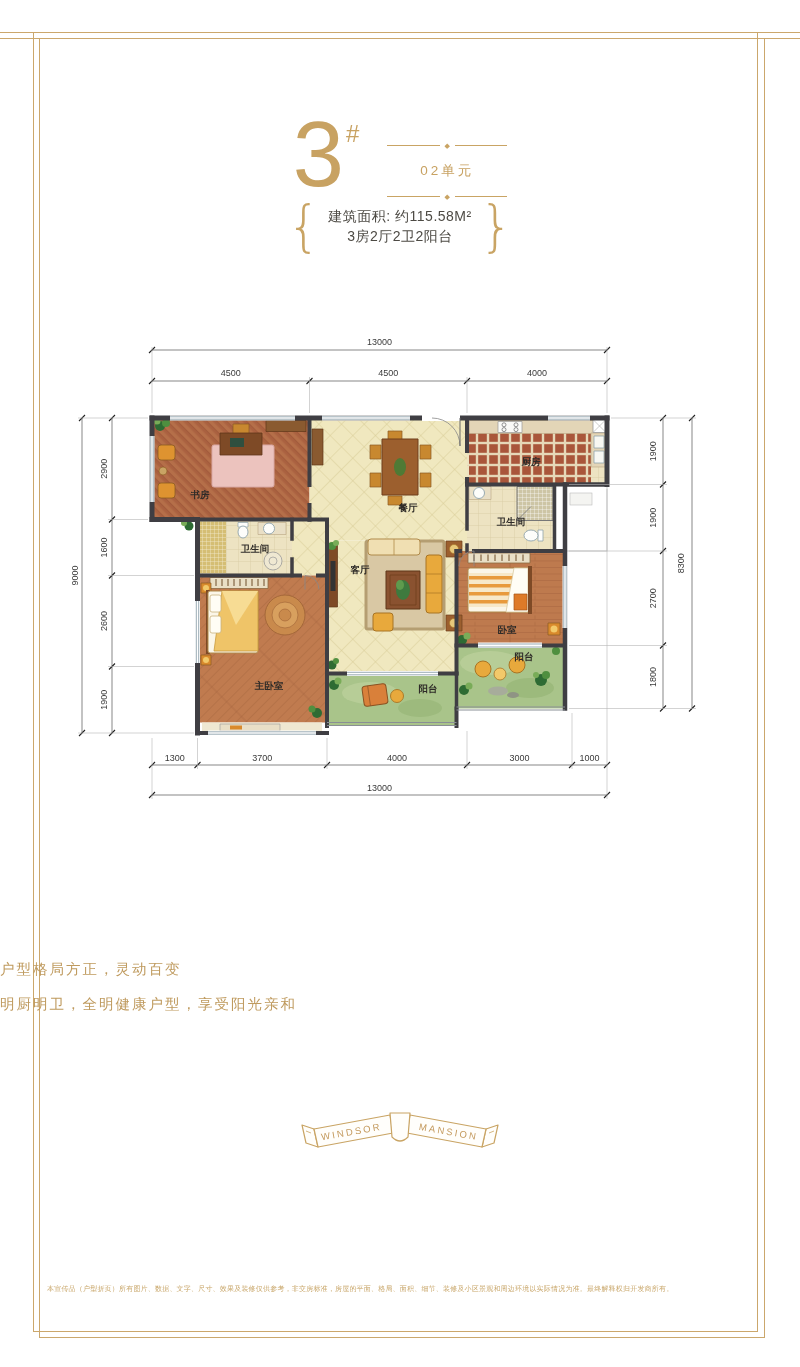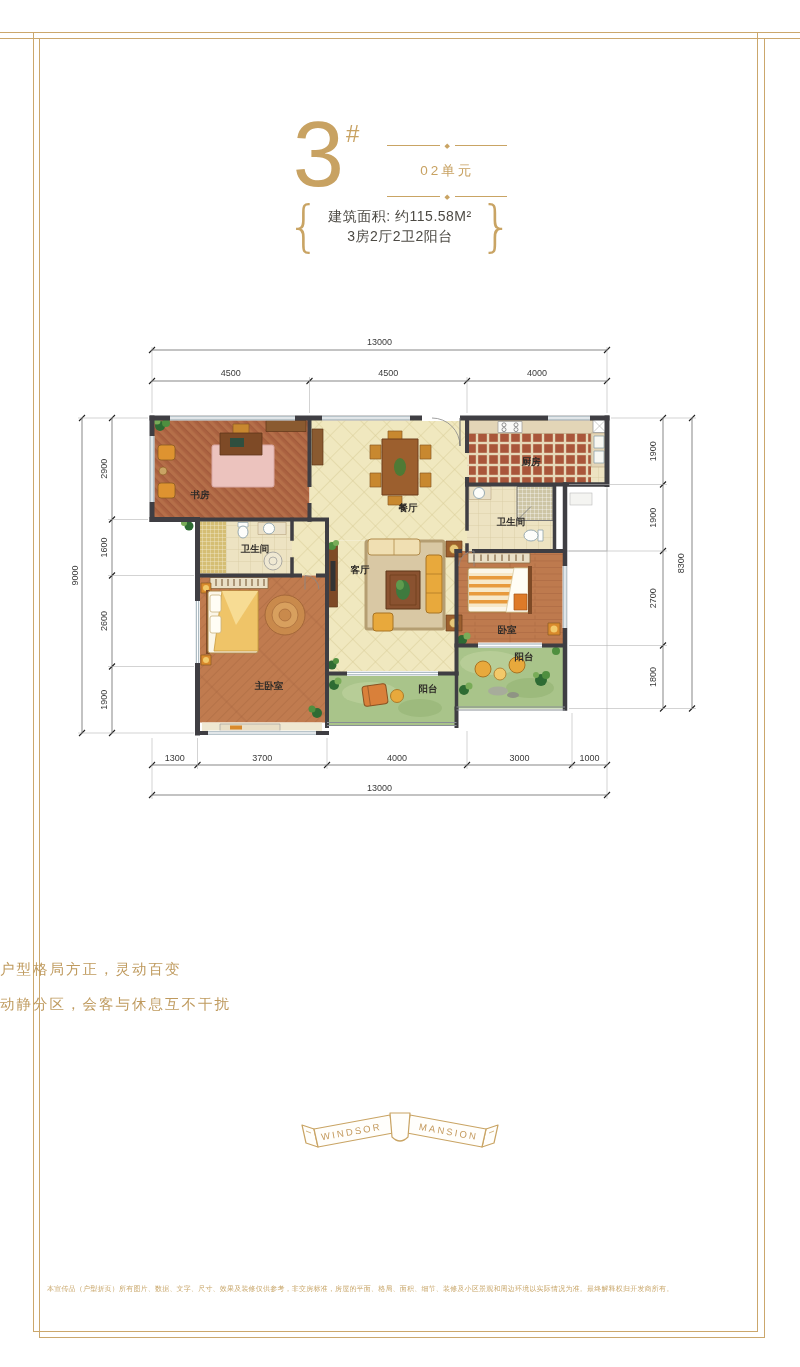--- a/index.html
+++ b/index.html
@@ -406,21 +406,21 @@
     <text class="roomtxt" x="199" y="356" text-anchor="middle">主卧室</text>
     <text class="roomtxt" x="437" y="300" text-anchor="middle">卧室</text>
     <text class="roomtxt" x="358" y="359" text-anchor="middle">阳台</text>
     <text class="roomtxt" x="454" y="327" text-anchor="middle">阳台</text>
   </g>
 </svg>
 </div>
 
 <div class="marketing">
   <div>户型格局方正，灵动百变</div>
-  <div>动静分区，会客与休息互不干扰</div>
+  <div>明厨明卫，全明健康户型，享受阳光亲和</div>
 </div>
 
 <div class="ribbon">
 <svg viewBox="0 0 200 60" width="200" height="60" xmlns="http://www.w3.org/2000/svg">
   <g fill="#FFFEFB" stroke="#C9A464" stroke-width="1.2" stroke-linejoin="round">
     <path d="M14 26 L2 22 L6 40 L18 44 Z"></path>
     <path d="M186 26 L198 22 L194 40 L182 44 Z"></path>
     <path d="M14 26 L90 12 L93 30 L18 44 Z"></path>
     <path d="M186 26 L110 12 L107 30 L182 44 Z"></path>
     <path d="M90 10 L110 10 L108 34 Q100 42 92 34 Z"></path>

